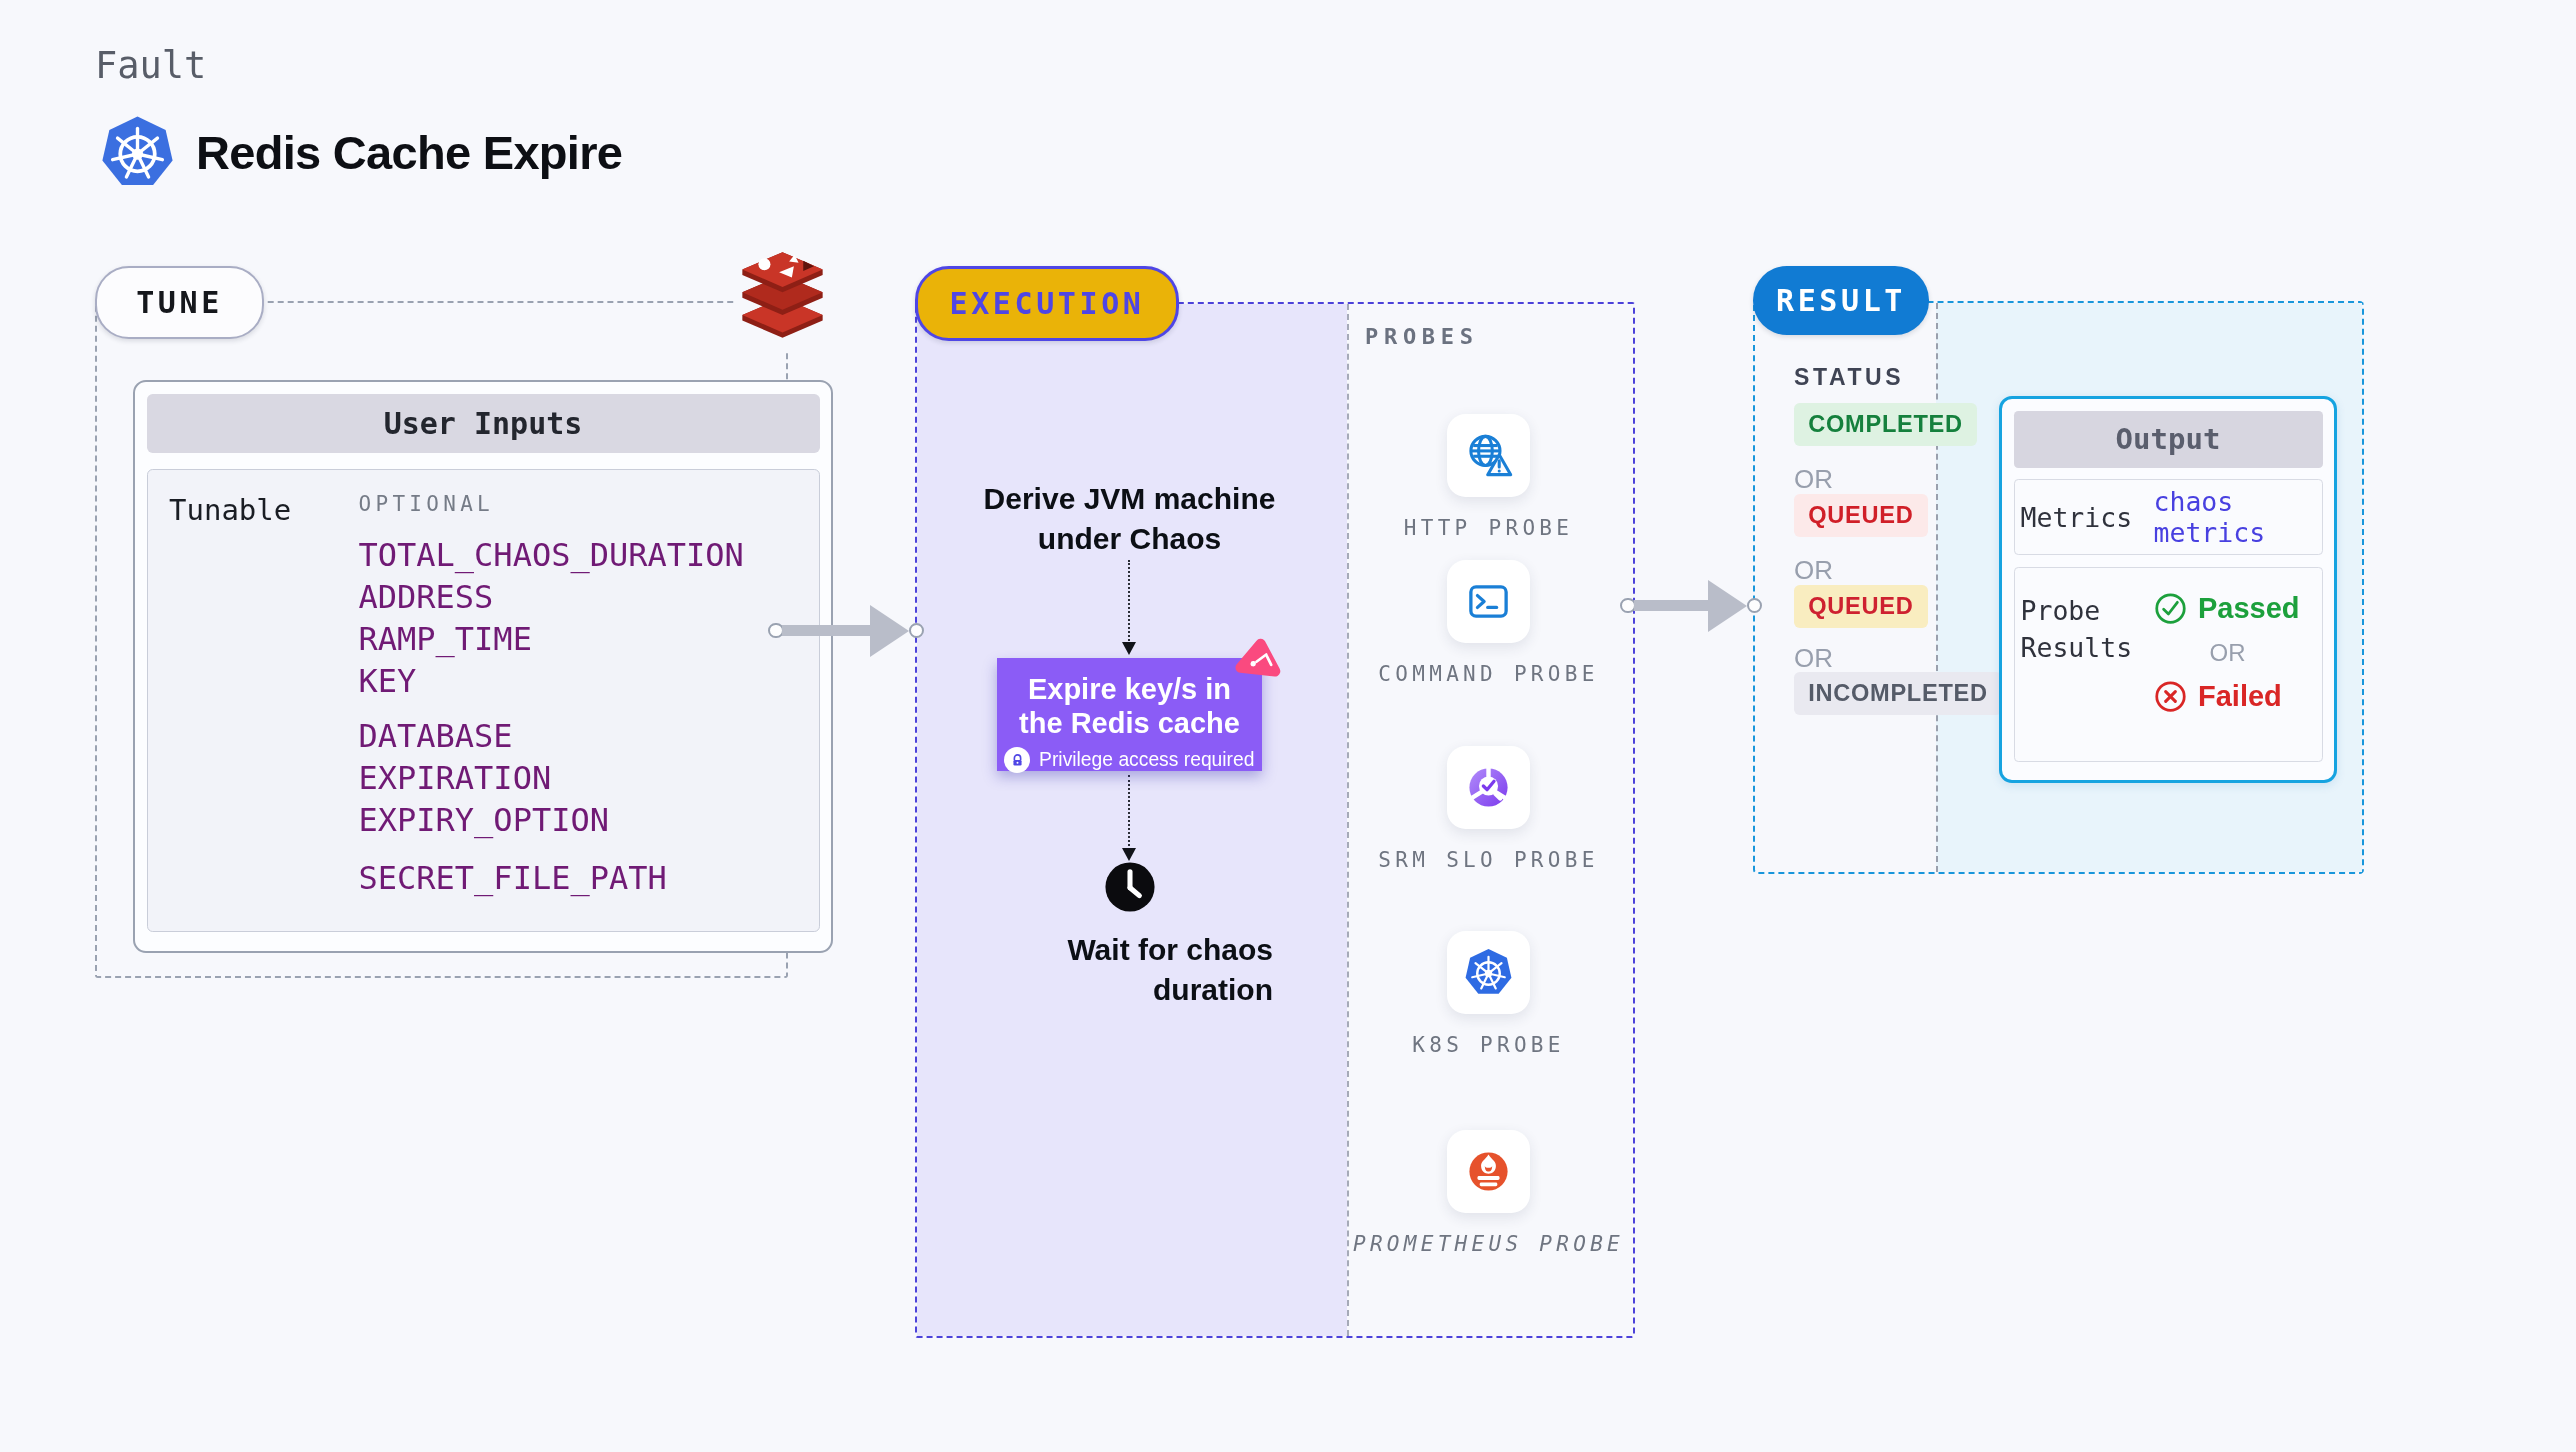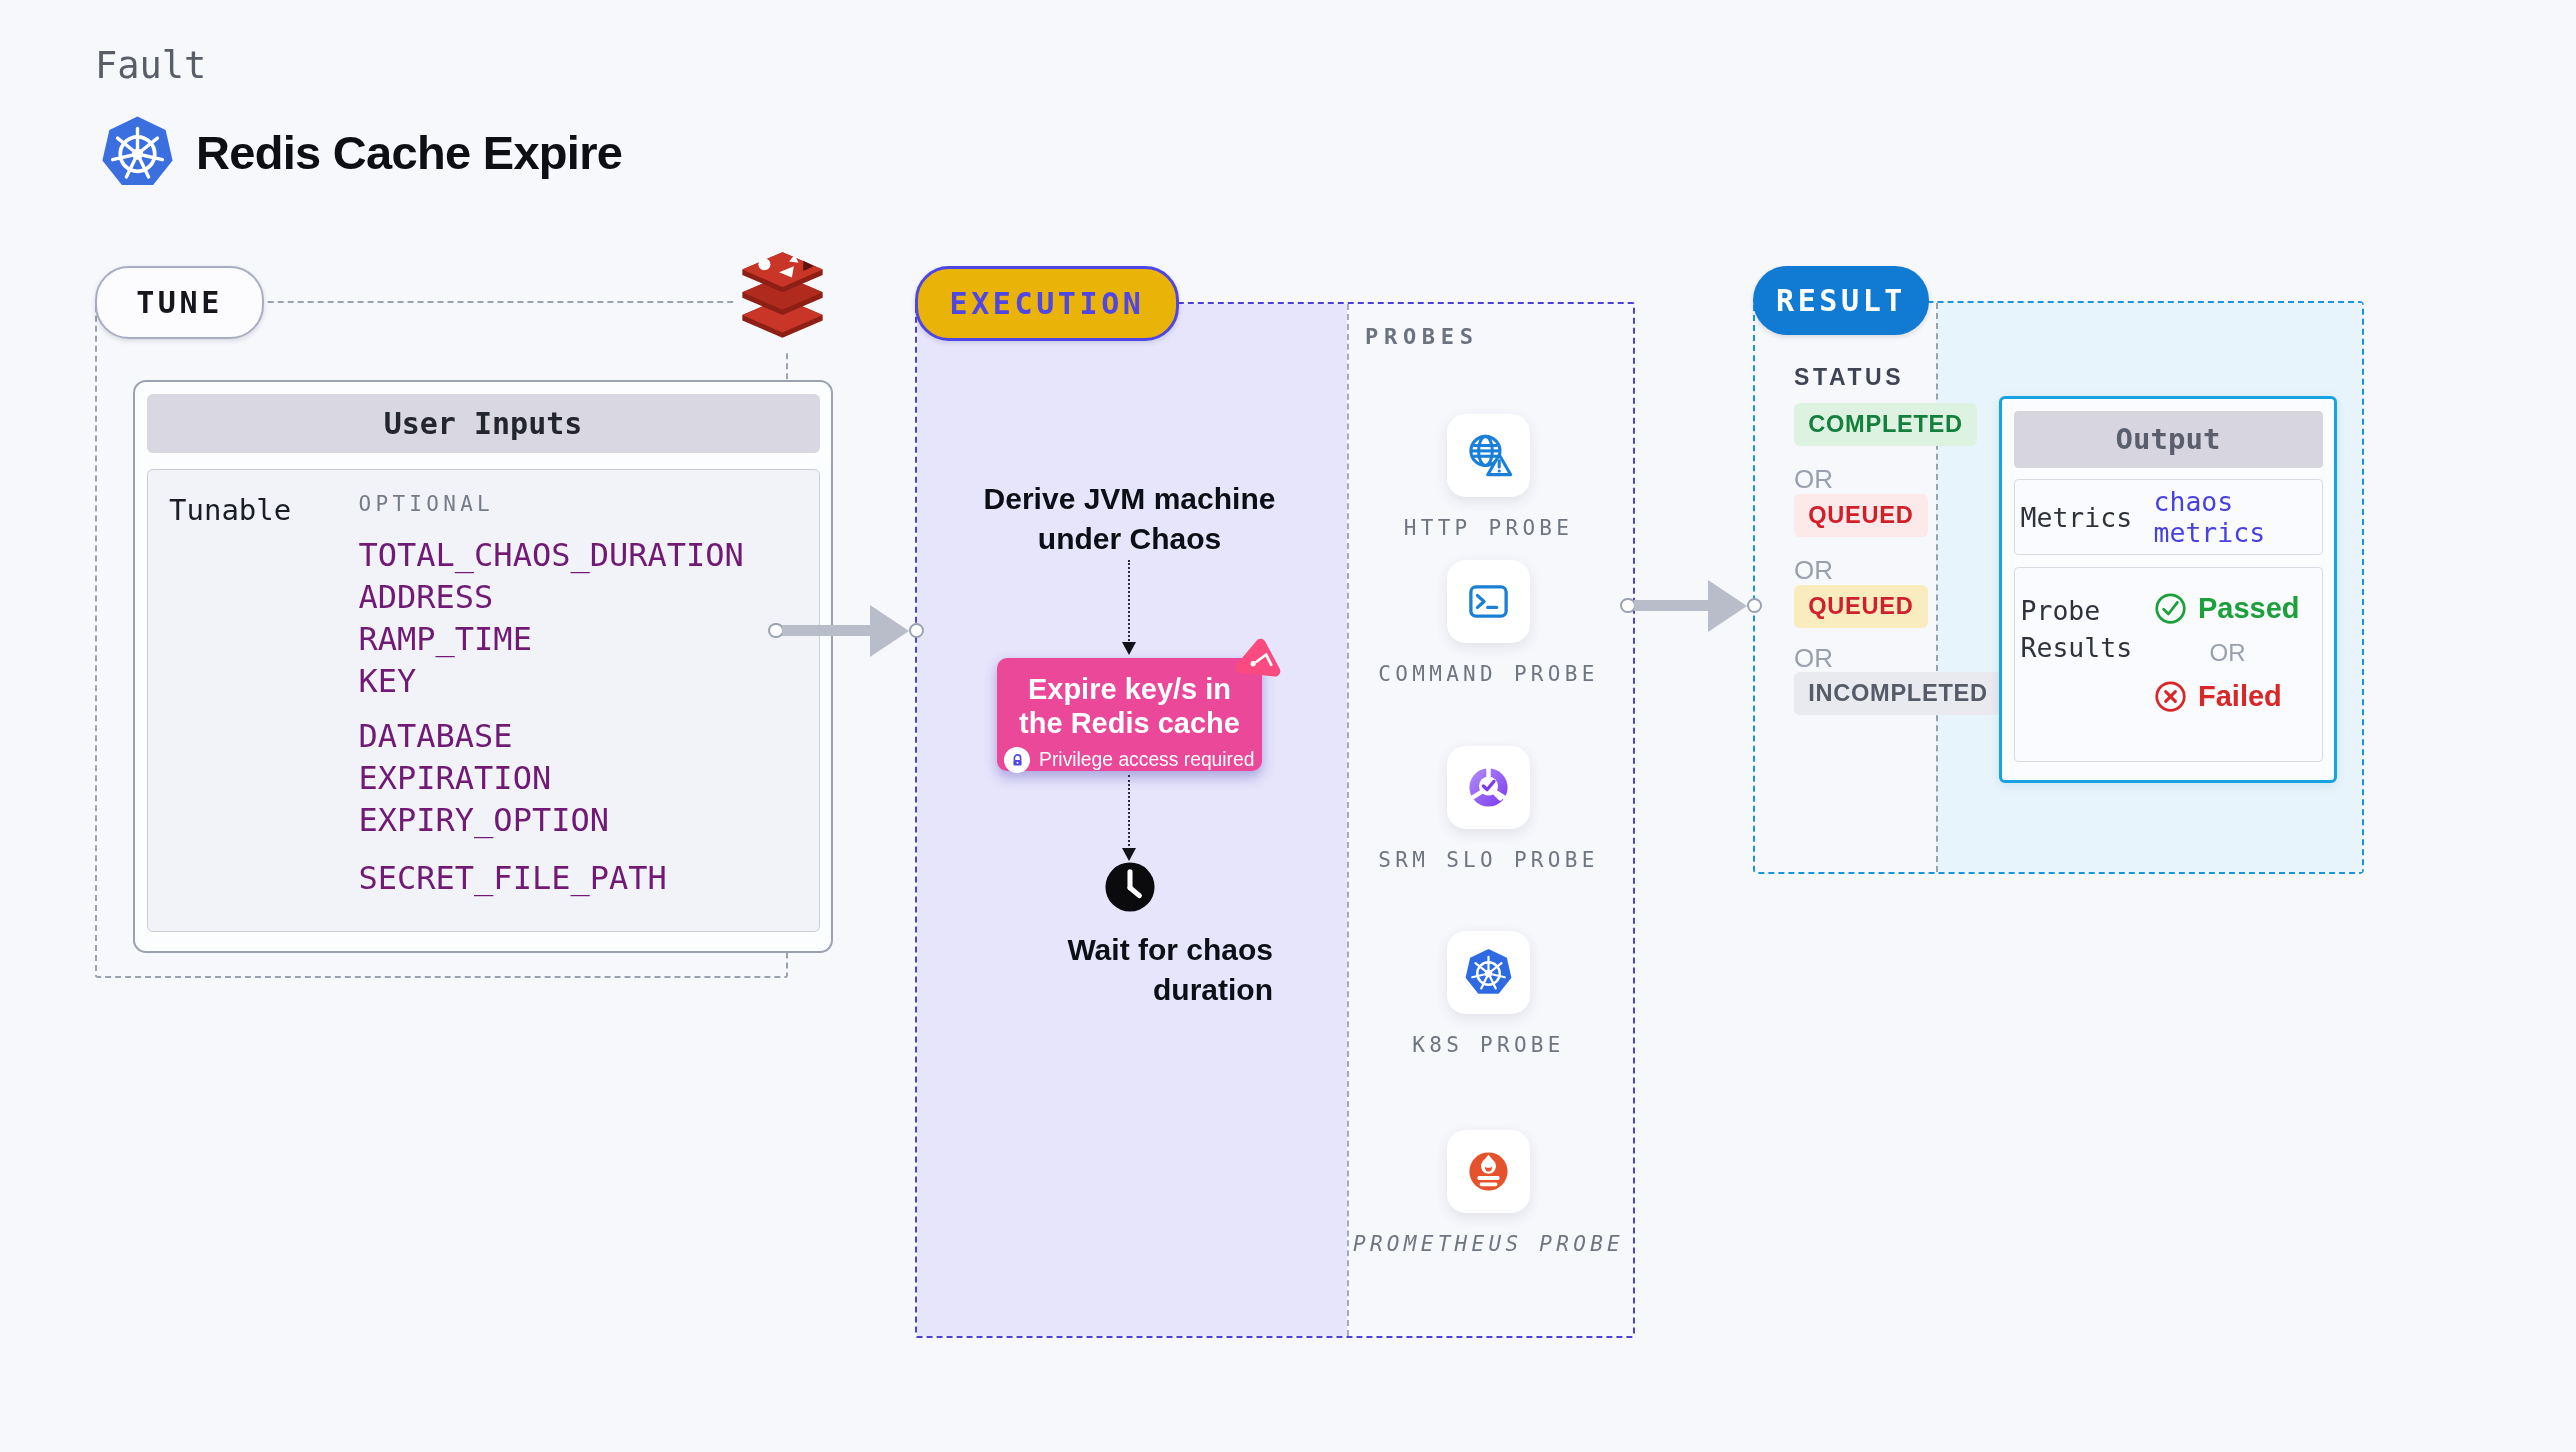--- a/index.html
+++ b/index.html
@@ -51,21 +51,21 @@
 
   
   .step-text{position:absolute;text-align:center;font-size:30px;line-height:40px;font-weight:bold;color:#0c0f15;font-family:"Liberation Sans",sans-serif;}
   .derive-text{left:972px;top:479px;width:315px;}
   .wait-text{left:986px;top:930px;width:287px;text-align:right;}
   .dotted-conn{position:absolute;width:2.9px;z-index:2;}
   .dotted-line{position:absolute;left:0;top:0;bottom:11.5px;border-left:2.9px dotted #2b2e37;}
   .dotted-head{position:absolute;left:-5.7px;bottom:0;width:0;height:0;border-top:13px solid #111319;border-left:7.2px solid transparent;border-right:7.2px solid transparent;}
   .conn-a{left:1128px;top:560px;height:95px;}
   .conn-b{left:1128px;top:775px;height:86px;}
-  .action-box{position:absolute;left:997px;top:658px;width:265px;height:113px;background:#ec4899;border-radius:10px;box-shadow:0 5.7px 13px rgba(50,40,170,.35);z-index:3;}
+  .action-box{position:absolute;left:997px;top:658px;width:265px;height:113px;background:#8b5cf6;border-radius:0;box-shadow:0 5.7px 13px rgba(50,40,170,.35);z-index:3;}
   .action-title{margin:14.3px 17px 7.2px;text-align:center;color:#fff;font-size:29px;line-height:34px;font-weight:bold;font-family:"Liberation Sans",sans-serif;}
   .action-note{display:flex;align-items:center;justify-content:center;gap:8.6px;color:#fff;font-size:19.3px;font-family:"Liberation Sans",sans-serif;}
   .lock-chip{width:26px;height:26px;border-radius:50%;background:#fff;display:flex;align-items:center;justify-content:center;flex:none;}
   .litmus-badge{position:absolute;right:-24px;top:-26px;width:54px;height:54px;transform:rotate(6deg);}
   .clock-wrap{position:absolute;left:1104px;top:861px;width:52px;height:52px;z-index:3;}
 
   
   .probes-label{position:absolute;left:1365px;top:324px;font-family:"DejaVu Sans Mono",monospace;font-size:22px;font-weight:bold;letter-spacing:5.7px;color:#6b7280;}
   .probe-item{position:absolute;left:1345px;width:287px;text-align:center;}
   .probe-card{width:83px;height:83px;margin:0 auto;background:#ffffff;border-radius:18.6px;box-shadow:0 4.3px 13px rgba(40,50,80,.10);display:flex;align-items:center;justify-content:center;}
@@ -76,21 +76,21 @@
   .status-label{position:absolute;left:1794px;top:364px;font-size:23px;font-weight:bold;letter-spacing:3.6px;color:#3f4454;font-family:"Liberation Sans",sans-serif;}
   .status-badge{position:absolute;left:1794px;padding:7.9px 14.3px;border-radius:5.7px;font-size:23.6px;font-weight:bold;letter-spacing:0.7px;font-family:"Liberation Sans",sans-serif;}
   .s-completed{top:403px;background:#def2e2;color:#15803d;}
   .s-errored{top:494px;background:#fce9e9;color:#d01f28;}
   .s-queued{top:585px;background:#f9edc0;color:#ce2130;}
   .s-incompleted{top:672px;background:#e9e9f0;color:#555b68;}
   .or-text{position:absolute;left:1794px;font-size:26px;color:#989fad;font-family:"Liberation Sans",sans-serif;}
   .or-1{top:464px;} .or-2{top:555px;} .or-3{top:643px;}
 
   
-  .output-card{position:absolute;left:1999px;top:396px;width:338px;height:387px;background:#fbfcff;border:3.6px solid #16a3e0;border-radius:6px;box-sizing:border-box;box-shadow:0 2.9px 10px rgba(20,110,180,.12);}
+  .output-card{position:absolute;left:1999px;top:396px;width:338px;height:387px;background:#fbfcff;border:3.6px solid #16a3e0;border-radius:13px;box-sizing:border-box;box-shadow:0 2.9px 10px rgba(20,110,180,.12);}
   .output-header{position:absolute;left:11.5px;right:11.5px;top:11.5px;height:57px;background:#d7d6e0;border-radius:4.3px;display:flex;align-items:center;justify-content:center;
        font-family:"DejaVu Sans Mono",monospace;font-size:29px;font-weight:bold;color:#5a5e6d;}
   .output-row{position:absolute;left:11.5px;right:11.5px;background:#fafbfe;border:1.4px solid #d8dbe4;border-radius:4.3px;display:flex;align-items:center;box-sizing:border-box;padding-left:6px;}
   .row-metrics{top:80px;height:76px;}
   .row-results{top:168px;height:195px;align-items:flex-start;padding-top:24px;}
   .row-label{width:133px;flex:none;font-family:"DejaVu Sans Mono",monospace;font-size:26.5px;color:#2f323c;line-height:37px;}
   .metrics-value{font-family:"DejaVu Sans Mono",monospace;font-size:26.5px;color:#4840e0;}
   .results-col{display:flex;flex-direction:column;align-items:flex-start;}
   .result-line{display:flex;align-items:center;gap:11.5px;font-size:29px;font-weight:bold;font-family:"Liberation Sans",sans-serif;}
   .passed-line{color:#1ca03c;}

